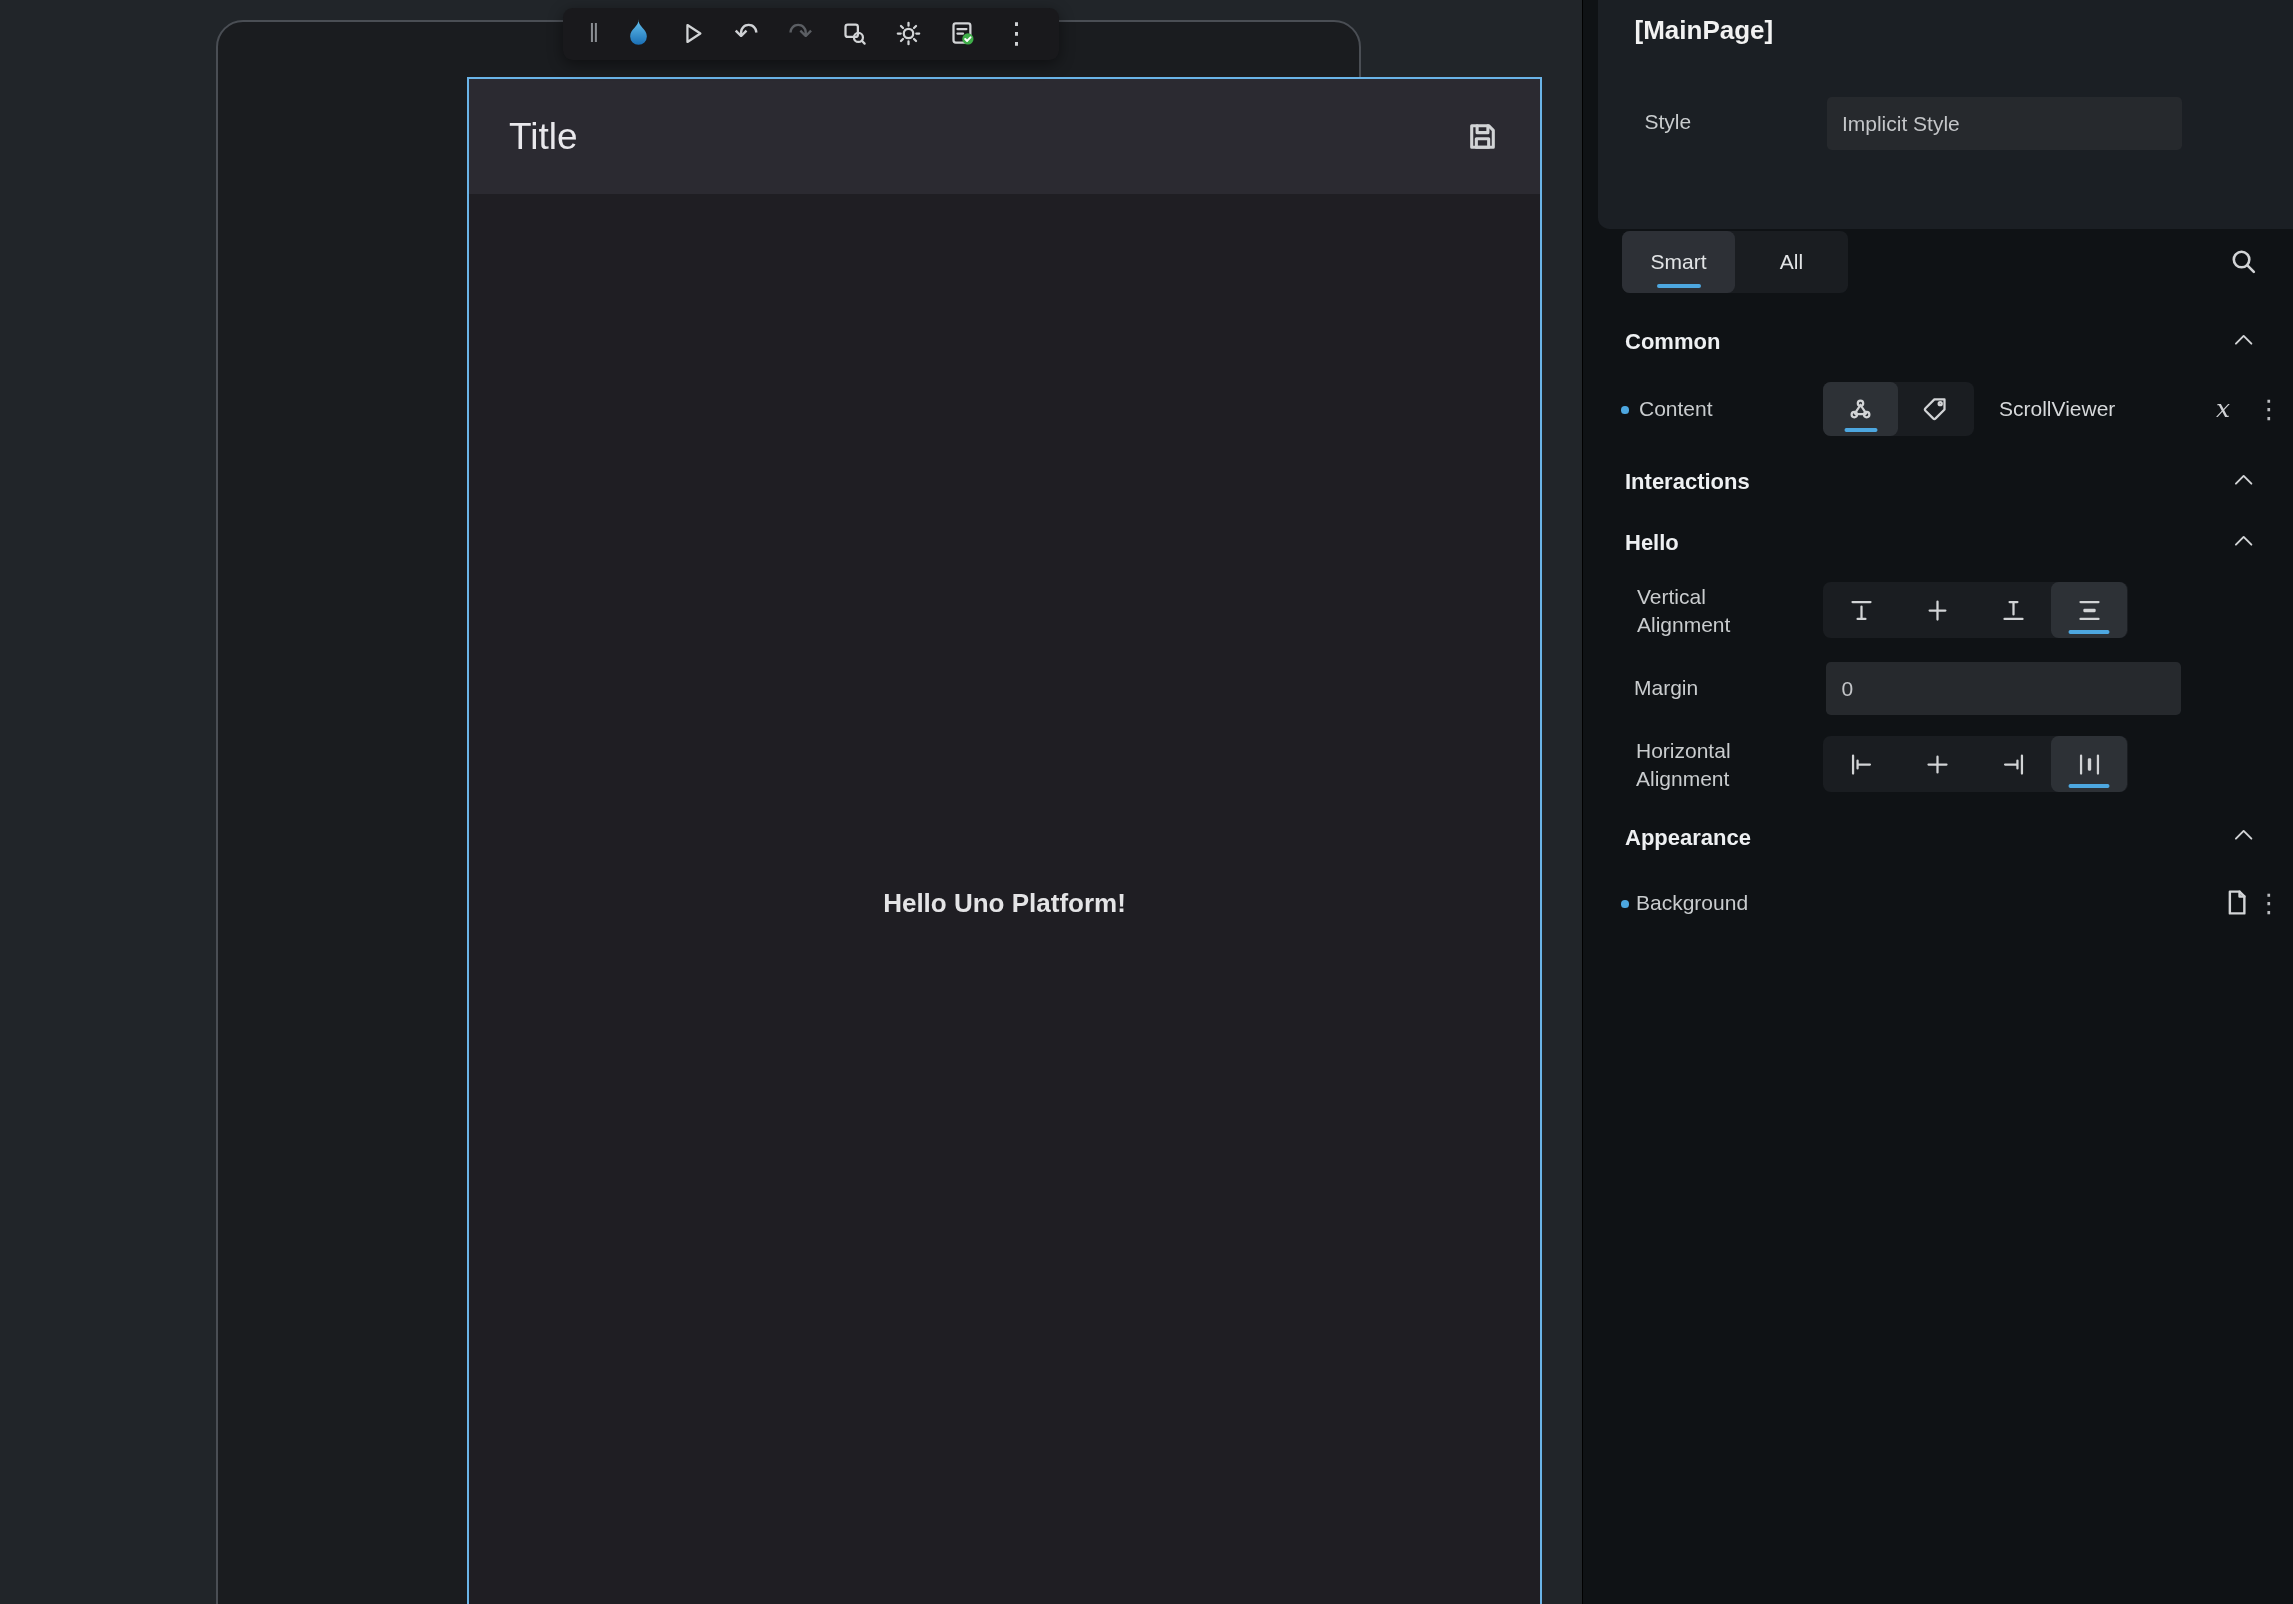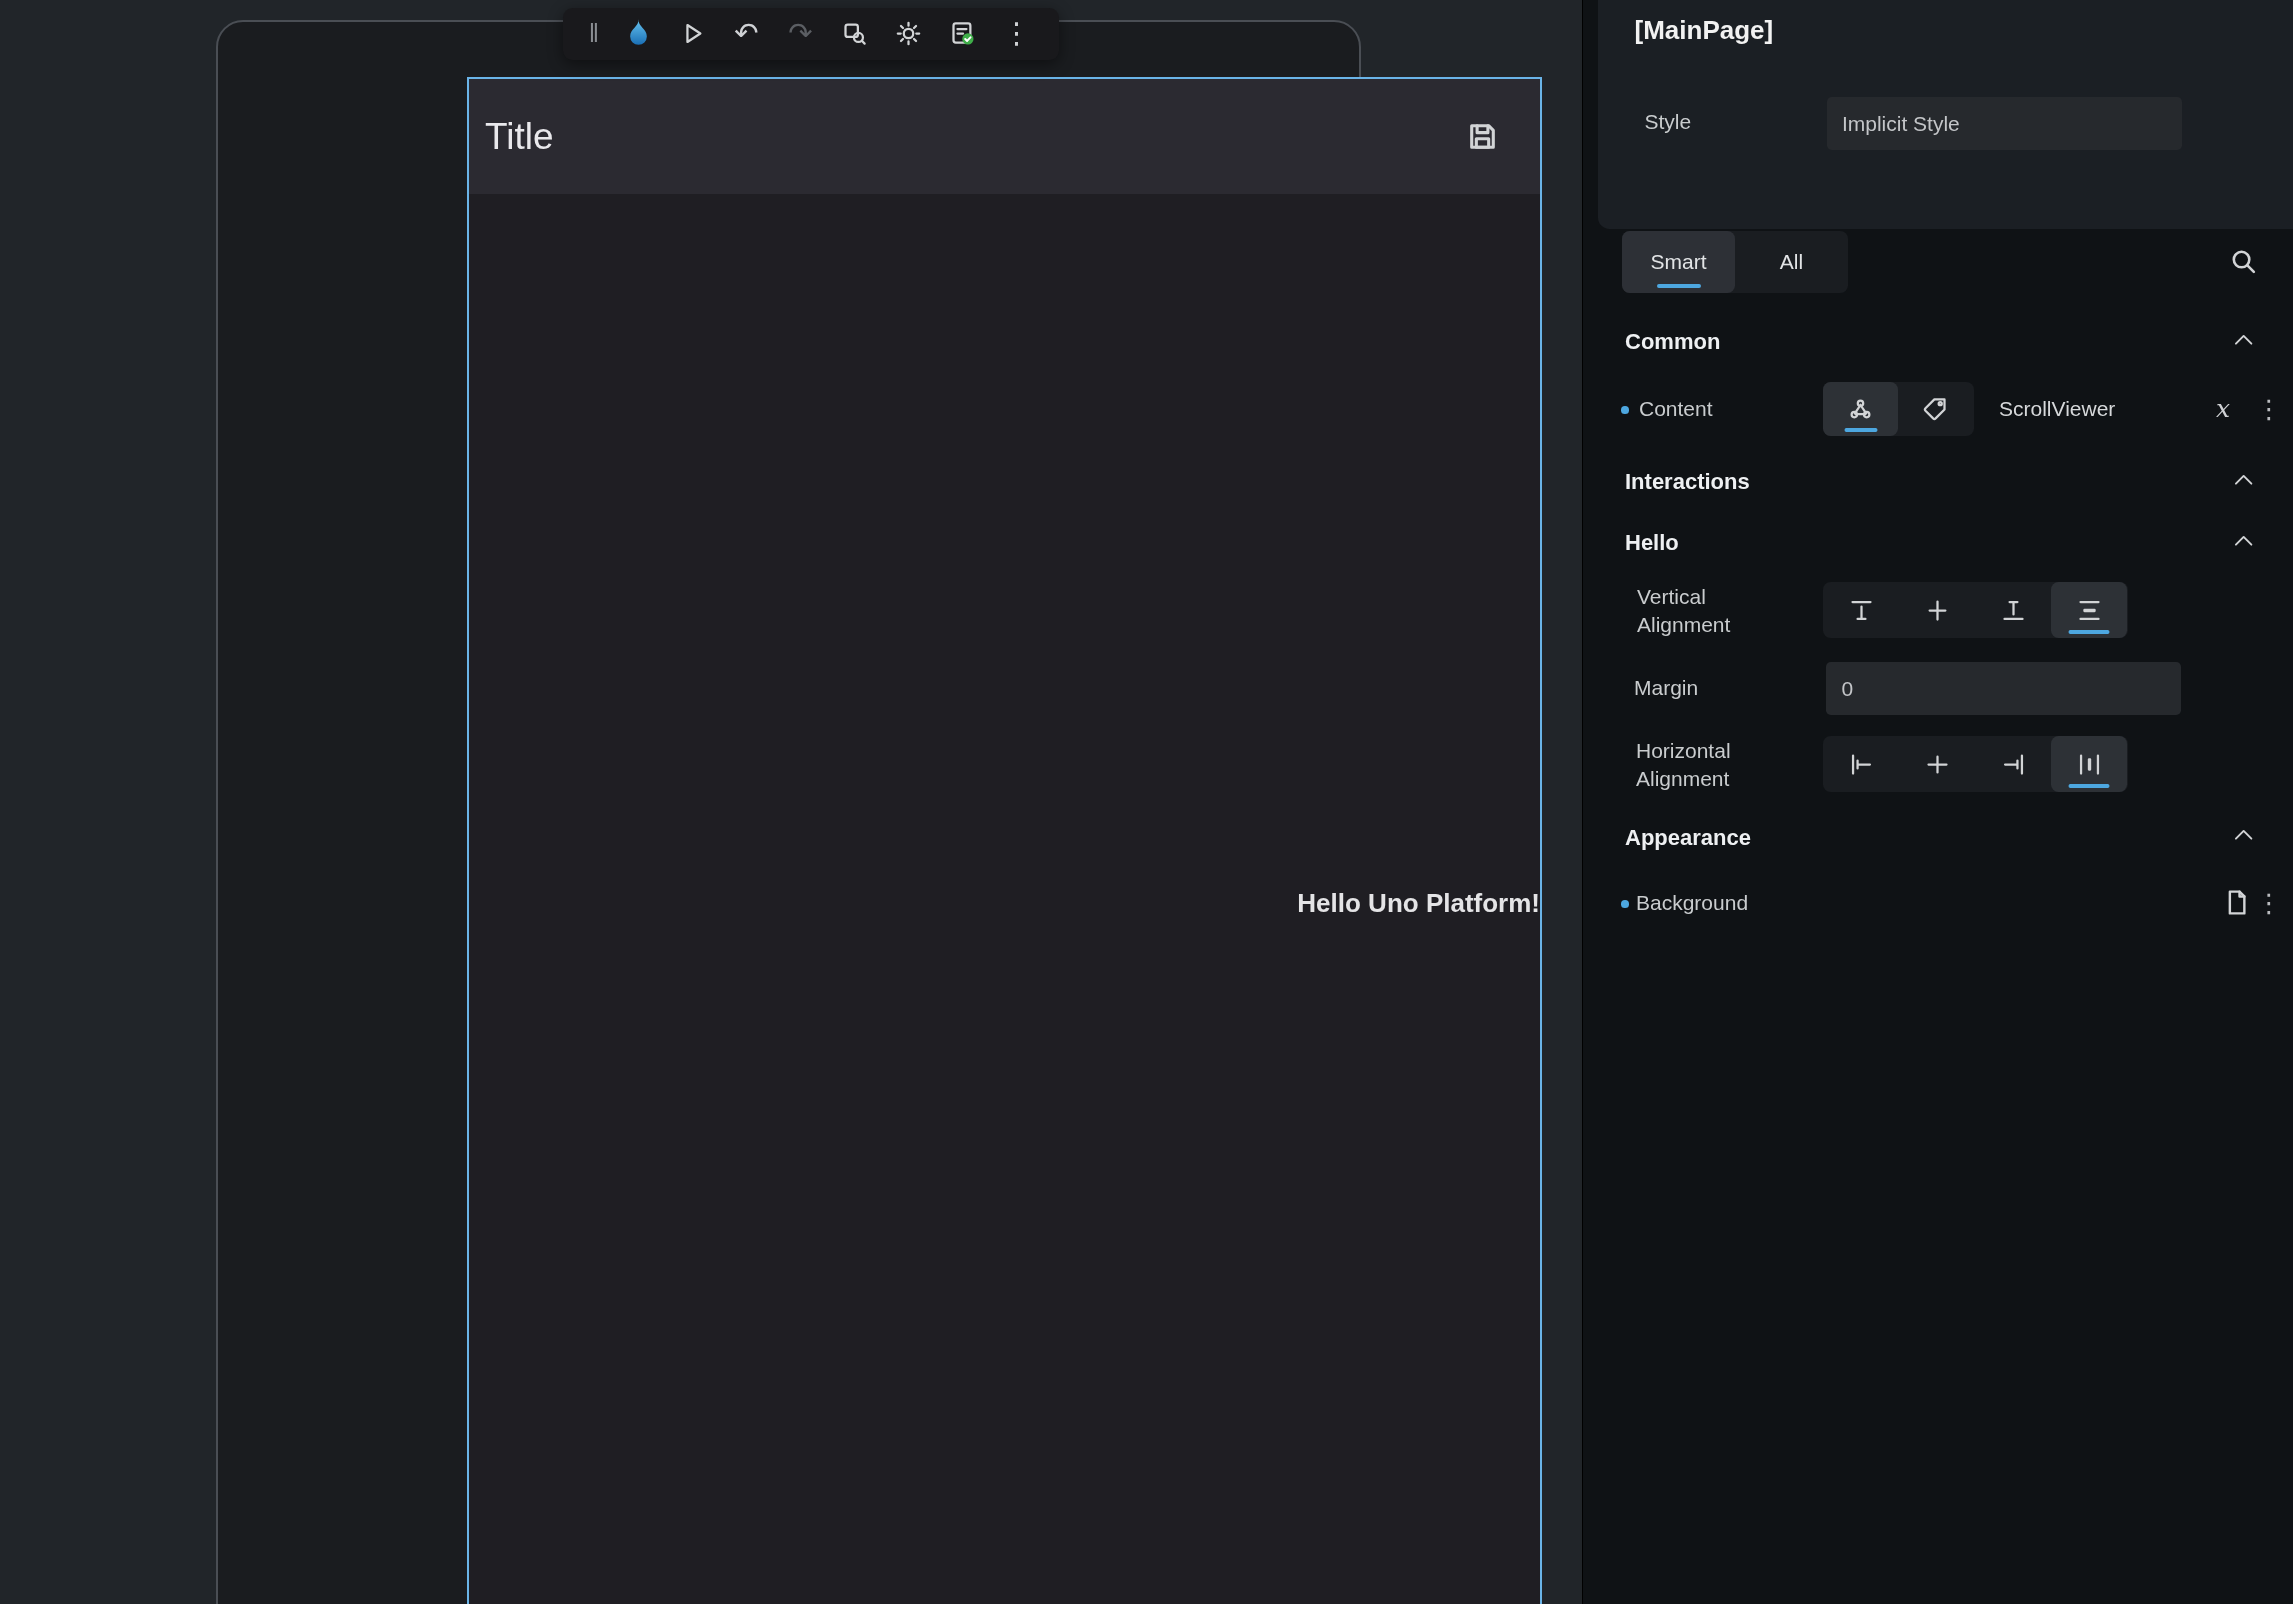--- a/index.html
+++ b/index.html
@@ -15,25 +15,25 @@
     left:216px; top:20px; width:1145px; height:1641px;
     border:2.9px solid #4a4e54; border-radius:27px; background:#1a1c1f;
   }
   .selection-box {
     left:249px; top:55px; width:1075px; height:1533px;
     border:2.9px solid #6ab4e8; background:#1f1e23; overflow:hidden;
   }
   .app-header {
     position:absolute; left:0; top:0; right:0; height:115px;
     background:#2b2a31; display:flex; align-items:center;
-    padding:0 39px 0 16px;
+    padding:0 39px 0 40px;
   }
   .app-title { font-size:37px; color:#e9e8ec; flex:1; }
   .app-body-text {
-    position:absolute; left:0; right:0; top:809px; text-align:right;
+    position:absolute; left:0; right:0; top:809px; text-align:center;
     font-size:26px; font-weight:bold; color:#e4e4e6;
   }
 
   
   .toolbar {
     left:563px; top:7.7px; height:52px; width:496px;
     background:#19191c; border-radius:9.7px;
     display:flex; align-items:center; padding:0 13.5px;
     box-shadow:0 3.9px 15.4px rgba(0,0,0,.45); gap:0;
   }

